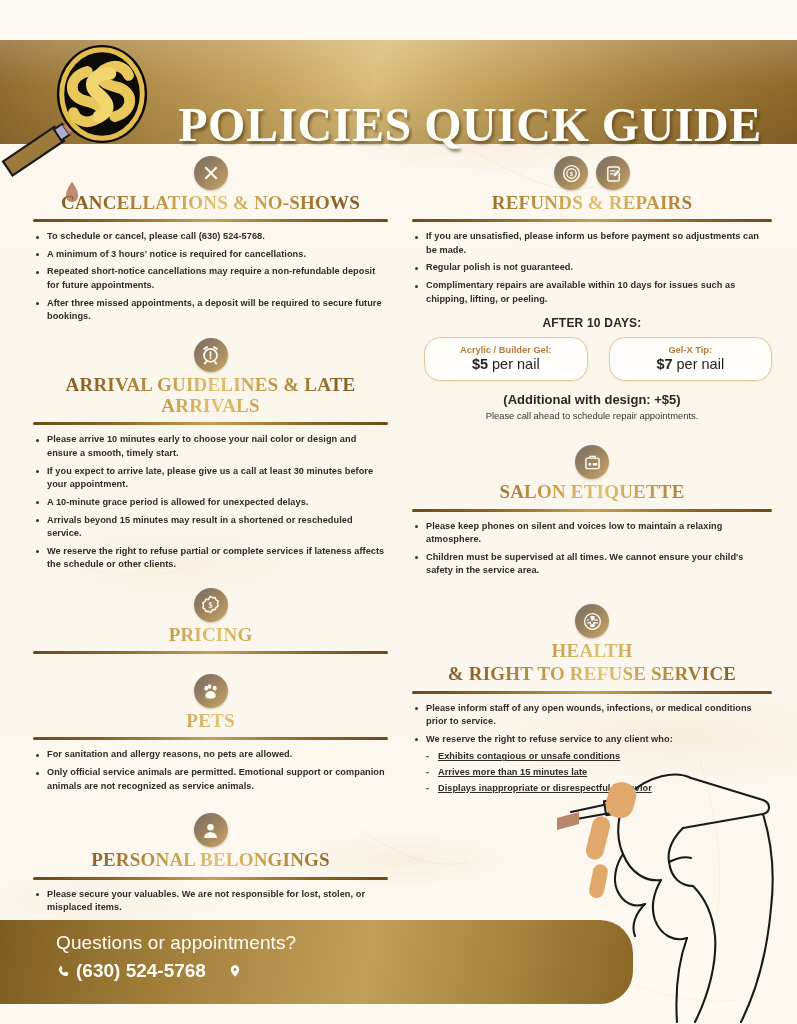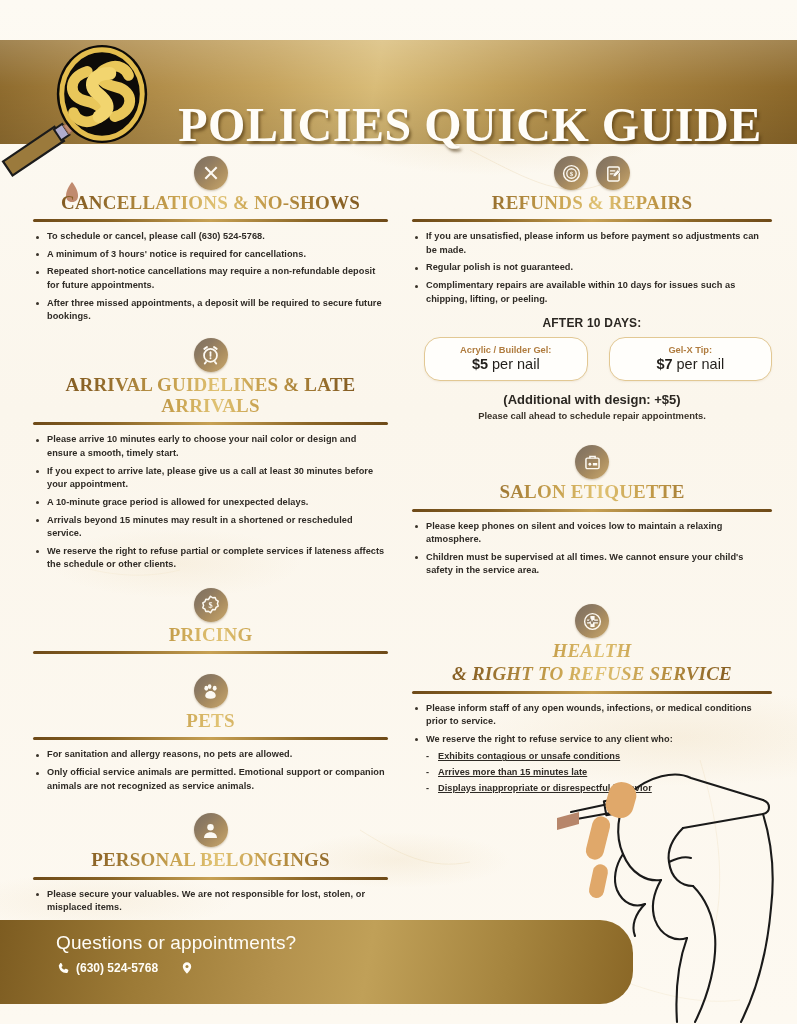--- a/index.html
+++ b/index.html
@@ -61,21 +61,21 @@
   .badge svg{display:block;}
 
   h2.sec-title{
     margin:2px 0 0;text-align:center;
     font-family:"Liberation Serif", serif;font-weight:700;
     font-size:19px;line-height:1.12;letter-spacing:.2px;
     background:linear-gradient(90deg,#7a5520 0%,#8e6628 18%,#c8a24f 40%,#e0c273 52%,#c39b49 66%,#8b6326 86%,#79541f 100%);
     -webkit-background-clip:text;background-clip:text;color:transparent;
     -webkit-text-fill-color:transparent;
   }
-  h2.sec-title.two-line{font-size:19px;font-style:italic;}
+  h2.sec-title.two-line{font-size:19px;}
   .rule{
     height:3px;margin:6px 0 8px;border-radius:2px;
     background:linear-gradient(90deg,#6e4a18 0%,#8a6526 22%,#c7a154 50%,#8a6526 78%,#6e4a18 100%);
   }
   ul.bullets{margin:0;padding:0;list-style:none;}
   ul.bullets li{
     position:relative;padding-left:14px;margin-bottom:4px;
     font-size:9.2px;line-height:1.48;color:#2f2b26;font-weight:600;
     letter-spacing:.05px;
   }
@@ -100,32 +100,32 @@
     padding:7px 4px 8px;text-align:center;
     box-shadow:0 1px 2px rgba(180,150,100,.13);
   }
   .price-card .pc-label{font-size:9.3px;font-weight:700;color:#b07c3f;margin-bottom:1px;}
   .price-card .pc-value{font-size:14.5px;font-weight:500;color:#221f1b;}
   .price-card .pc-value b{font-weight:700;}
   .addl{
     text-align:center;font-size:13px;font-weight:700;color:#2b2722;
     margin:11px 0 3px;
   }
-  .callahead{text-align:center;font-size:9.4px;font-weight:700;color:#3a332a;}
+  .callahead{text-align:center;font-size:9.4px;font-weight:400;color:#3a332a;}
 
   
   .footer-band{
     position:absolute;left:0;top:920px;width:633px;height:84px;
     border-radius:0 33px 33px 0;
     background:linear-gradient(100deg,#7b5a20 0%,#9a7835 18%,#b9965090 0%,#b2904c 40%,#c3a45f 56%,#a7853f 78%,#8a6726 100%);
     background:linear-gradient(100deg,#7d5c21 0%,#9c7a36 22%,#b4924d 44%,#c0a058 58%,#a5843e 80%,#8a6726 100%);
     color:#fffdf7;
   }
   .f-q{position:absolute;left:56px;top:12px;font-size:19px;font-weight:500;letter-spacing:.1px;}
-  .f-line2{position:absolute;left:56px;top:40px;display:flex;align-items:center;gap:5px;font-size:12px;font-weight:700;}
+  .f-line2{position:absolute;left:56px;top:40px;display:flex;align-items:center;gap:5px;font-size:19px;font-weight:700;}
   .f-line2 .gap{display:inline-block;width:12px;}
   .f-ico{display:inline-block;vertical-align:-2px;}
 
   
   .hand{position:absolute;right:0;bottom:0;width:240px;height:270px;}
 </style>
 </head>
 <body>
 
 <div class="paper"></div>

